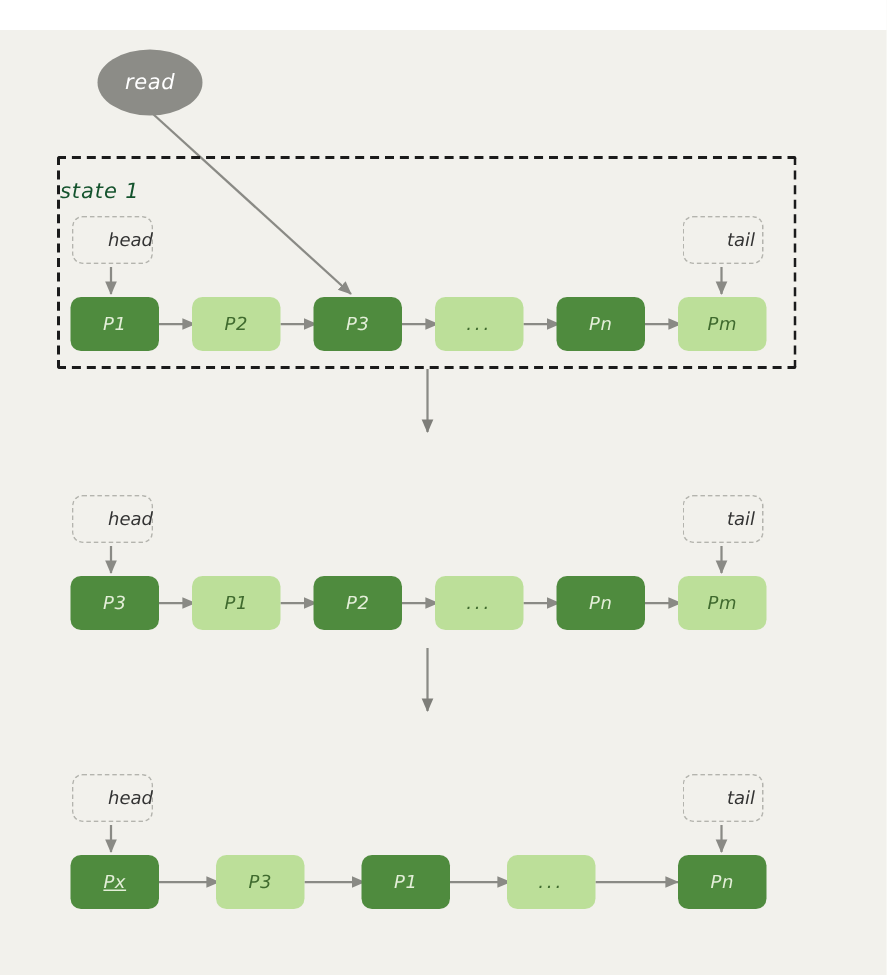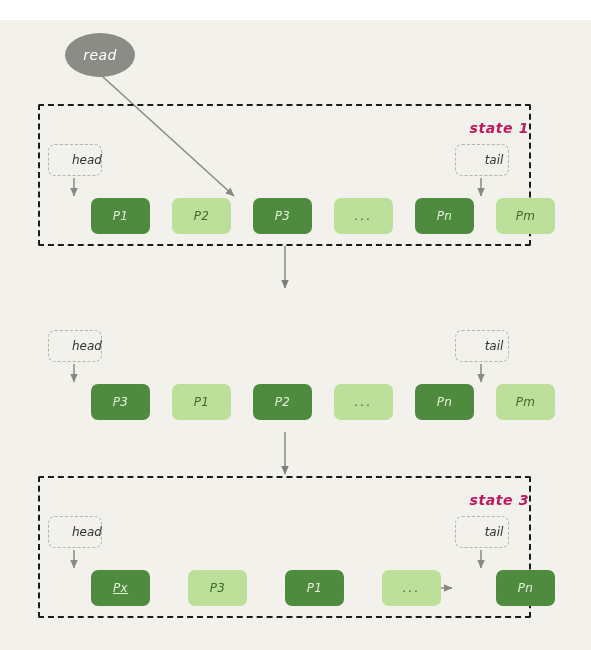--- a/index.html
+++ b/index.html
@@ -56,29 +56,28 @@
   .state-box {
     position: absolute;
     box-sizing: border-box;
     border: 2px dashed #1b1b1b;
     border-radius: 2px;
     background: transparent;
   }
   .state-title {
     position: absolute;
     width: 100%;
-    text-align: right;
+    text-align: left;
     top: 14px;
     left: 0;
     font-family: "DejaVu Sans", sans-serif;
     font-size: 14px;
     font-style: italic;
-    color: #be185d;
+    color: #14532d;
     letter-spacing: 0.6px;
-    font-weight: bold;
   }
 
   
   .ptr-box {
     position: absolute;
     box-sizing: border-box;
     display: flex;
     align-items: center;
     justify-content: center;
     border: 1.5px dashed #b4b4ae;
@@ -96,21 +95,20 @@
     position: absolute;
     box-sizing: border-box;
     display: flex;
     align-items: center;
     justify-content: center;
     border-radius: 7px;
     font-family: "DejaVu Sans", sans-serif;
     font-size: 12px;
     font-style: italic;
     letter-spacing: 0.4px;
-    margin-left: 44px;
   }
   .node.dark {
     background: #4f8b3e;
     color: #e4efd9;
   }
   .node.light {
     background: #bcdf99;
     color: #3f6a2e;
   }
   .node.ellipsis {
@@ -199,23 +197,20 @@
   <div class="ptr-box" style="left:48px; top:330px; width:54px; height:32px;">head</div>
   <div class="ptr-box" style="left:455px; top:330px; width:54px; height:32px;">tail</div>
 
   <div class="node dark" style="left:47px; top:384px; width:59px; height:36px;">P3</div>
   <div class="node light" style="left:128px; top:384px; width:59px; height:36px;">P1</div>
   <div class="node dark" style="left:209px; top:384px; width:59px; height:36px;">P2</div>
   <div class="node light ellipsis" style="left:290px; top:384px; width:59px; height:36px;">...</div>
   <div class="node dark" style="left:371px; top:384px; width:59px; height:36px;">Pn</div>
   <div class="node light" style="left:452px; top:384px; width:59px; height:36px;">Pm</div>
 
-  <div class="state-box" style="left:38px; top:476px; width:493px; height:142px;">
-    <div class="state-title">state 3</div>
-  </div>
 
   <div class="ptr-box" style="left:48px; top:516px; width:54px; height:32px;">head</div>
   <div class="ptr-box" style="left:455px; top:516px; width:54px; height:32px;">tail</div>
 
   <div class="node dark" style="left:47px; top:570px; width:59px; height:36px;text-decoration:underline;">Px</div>
   <div class="node light" style="left:144px; top:570px; width:59px; height:36px;">P3</div>
   <div class="node dark" style="left:241px; top:570px; width:59px; height:36px;">P1</div>
   <div class="node light ellipsis" style="left:338px; top:570px; width:59px; height:36px;">...</div>
   <div class="node dark" style="left:452px; top:570px; width:59px; height:36px;">Pn</div>
 

